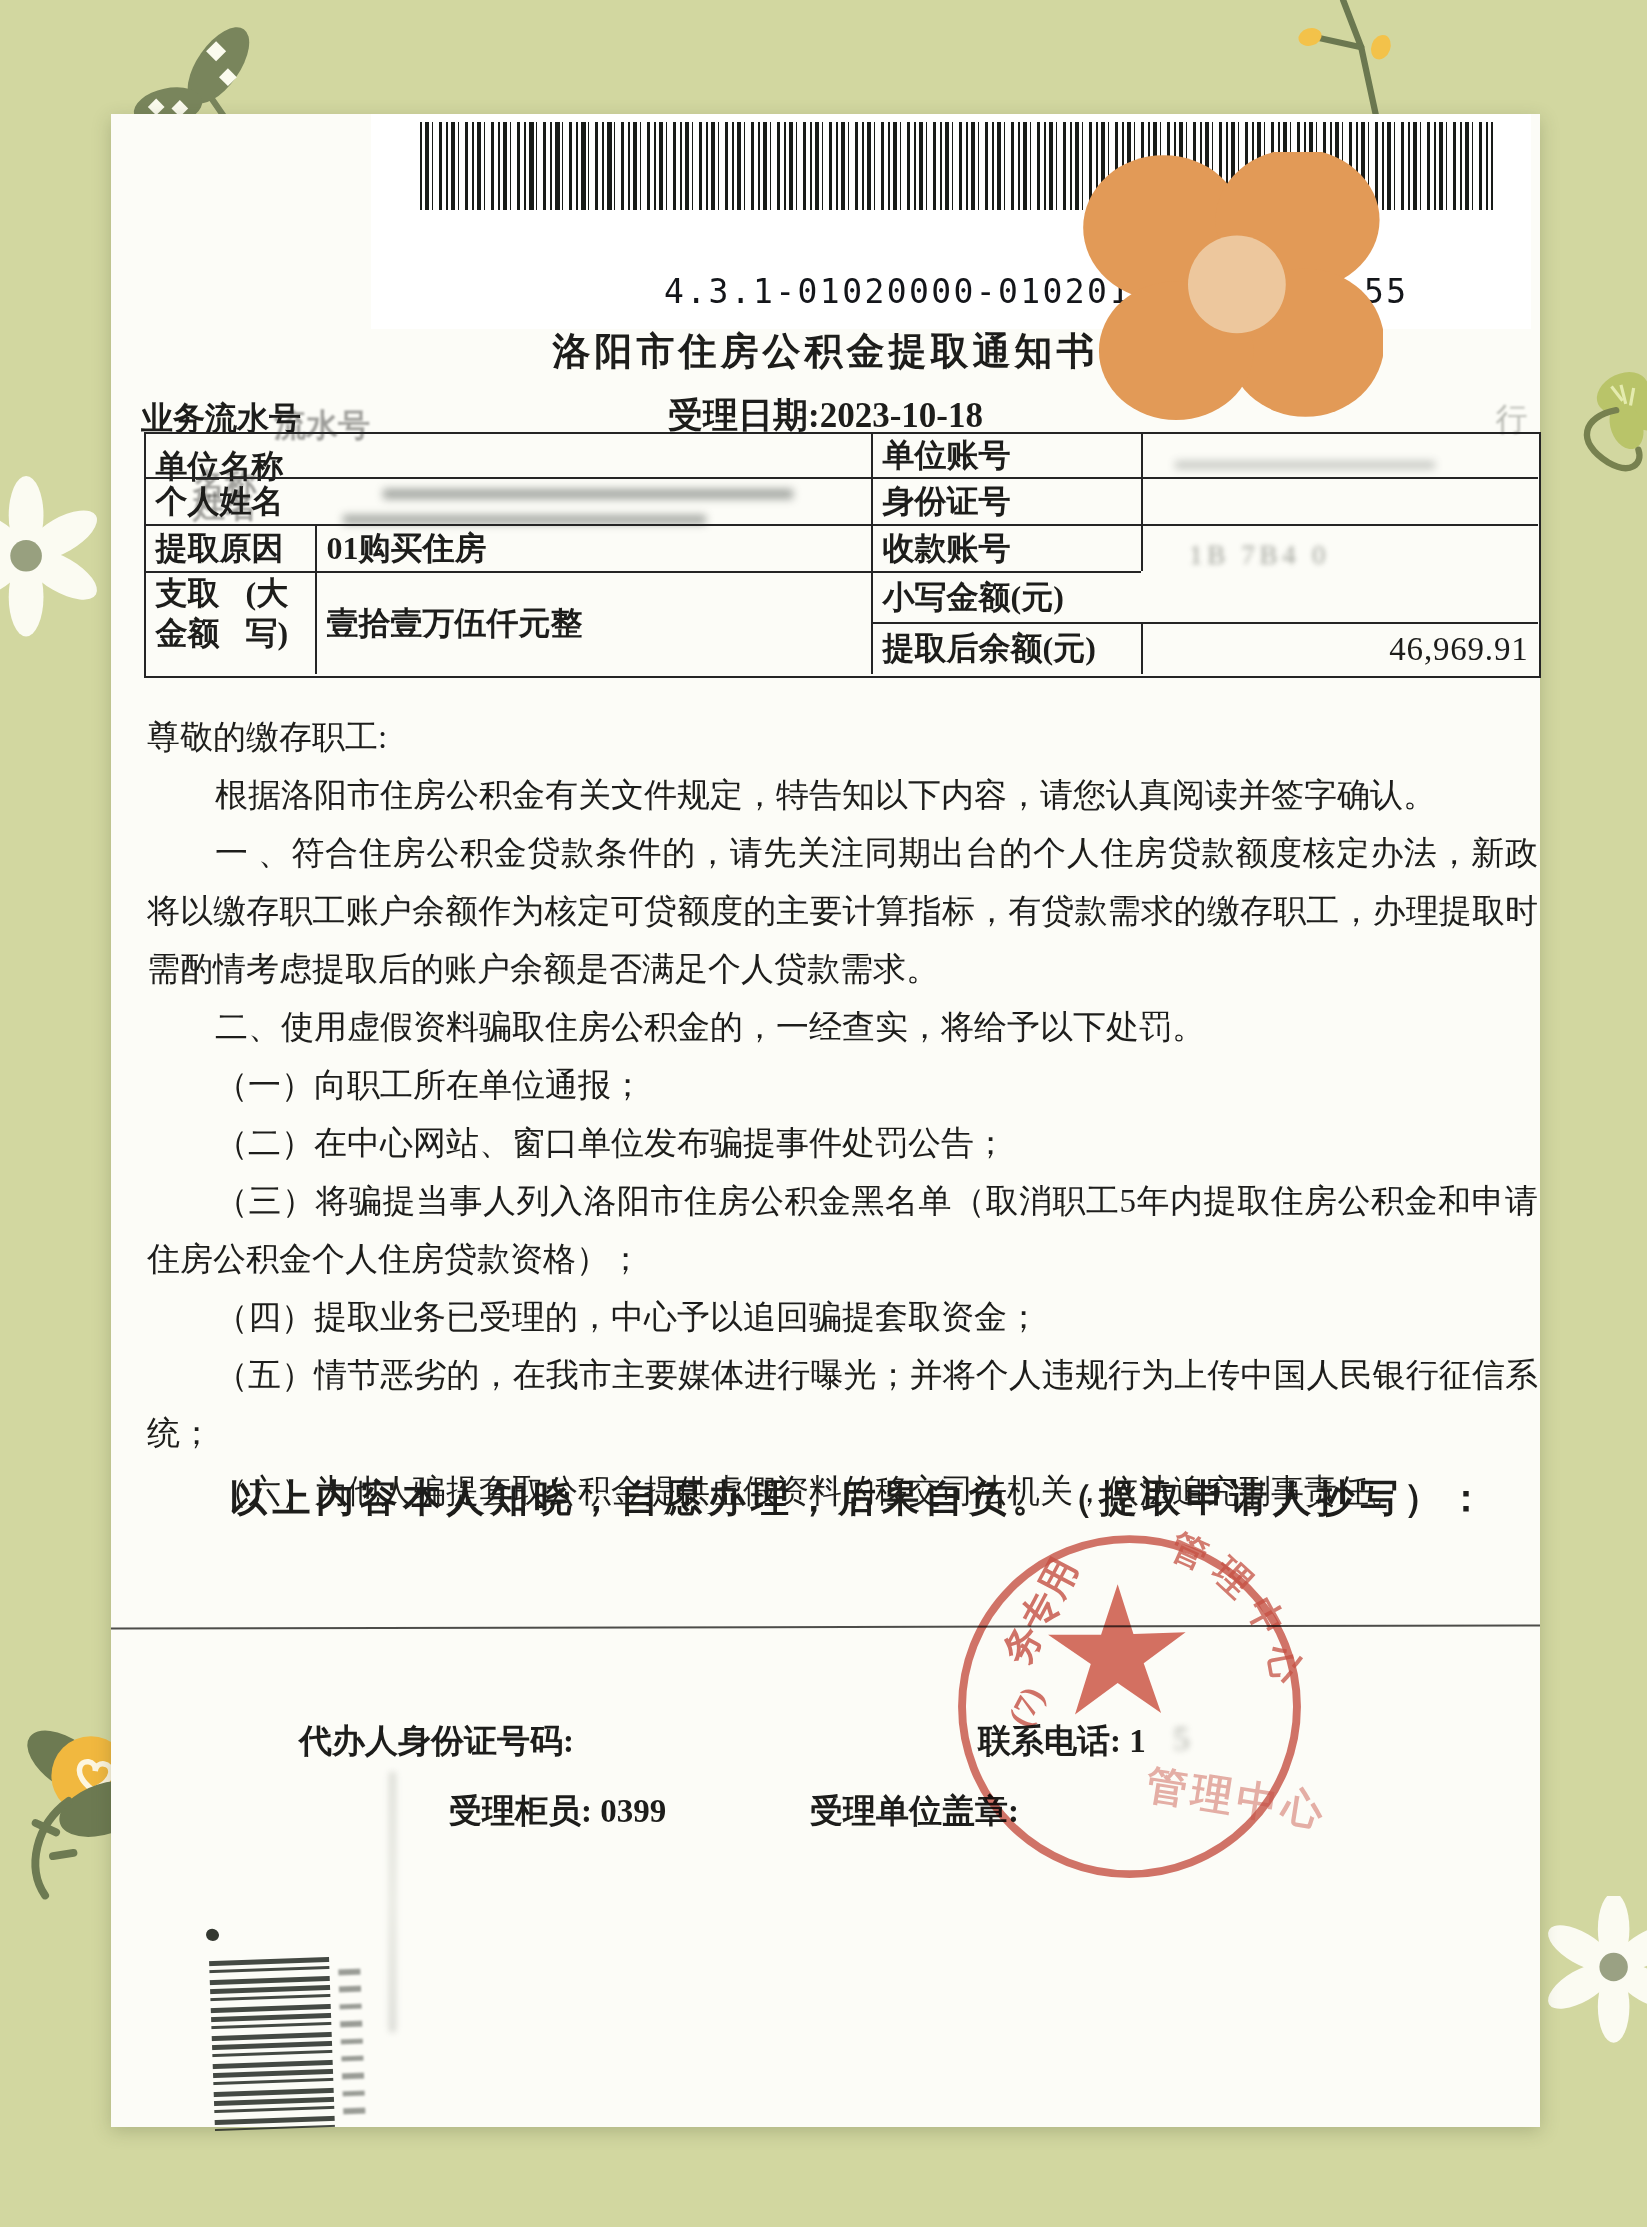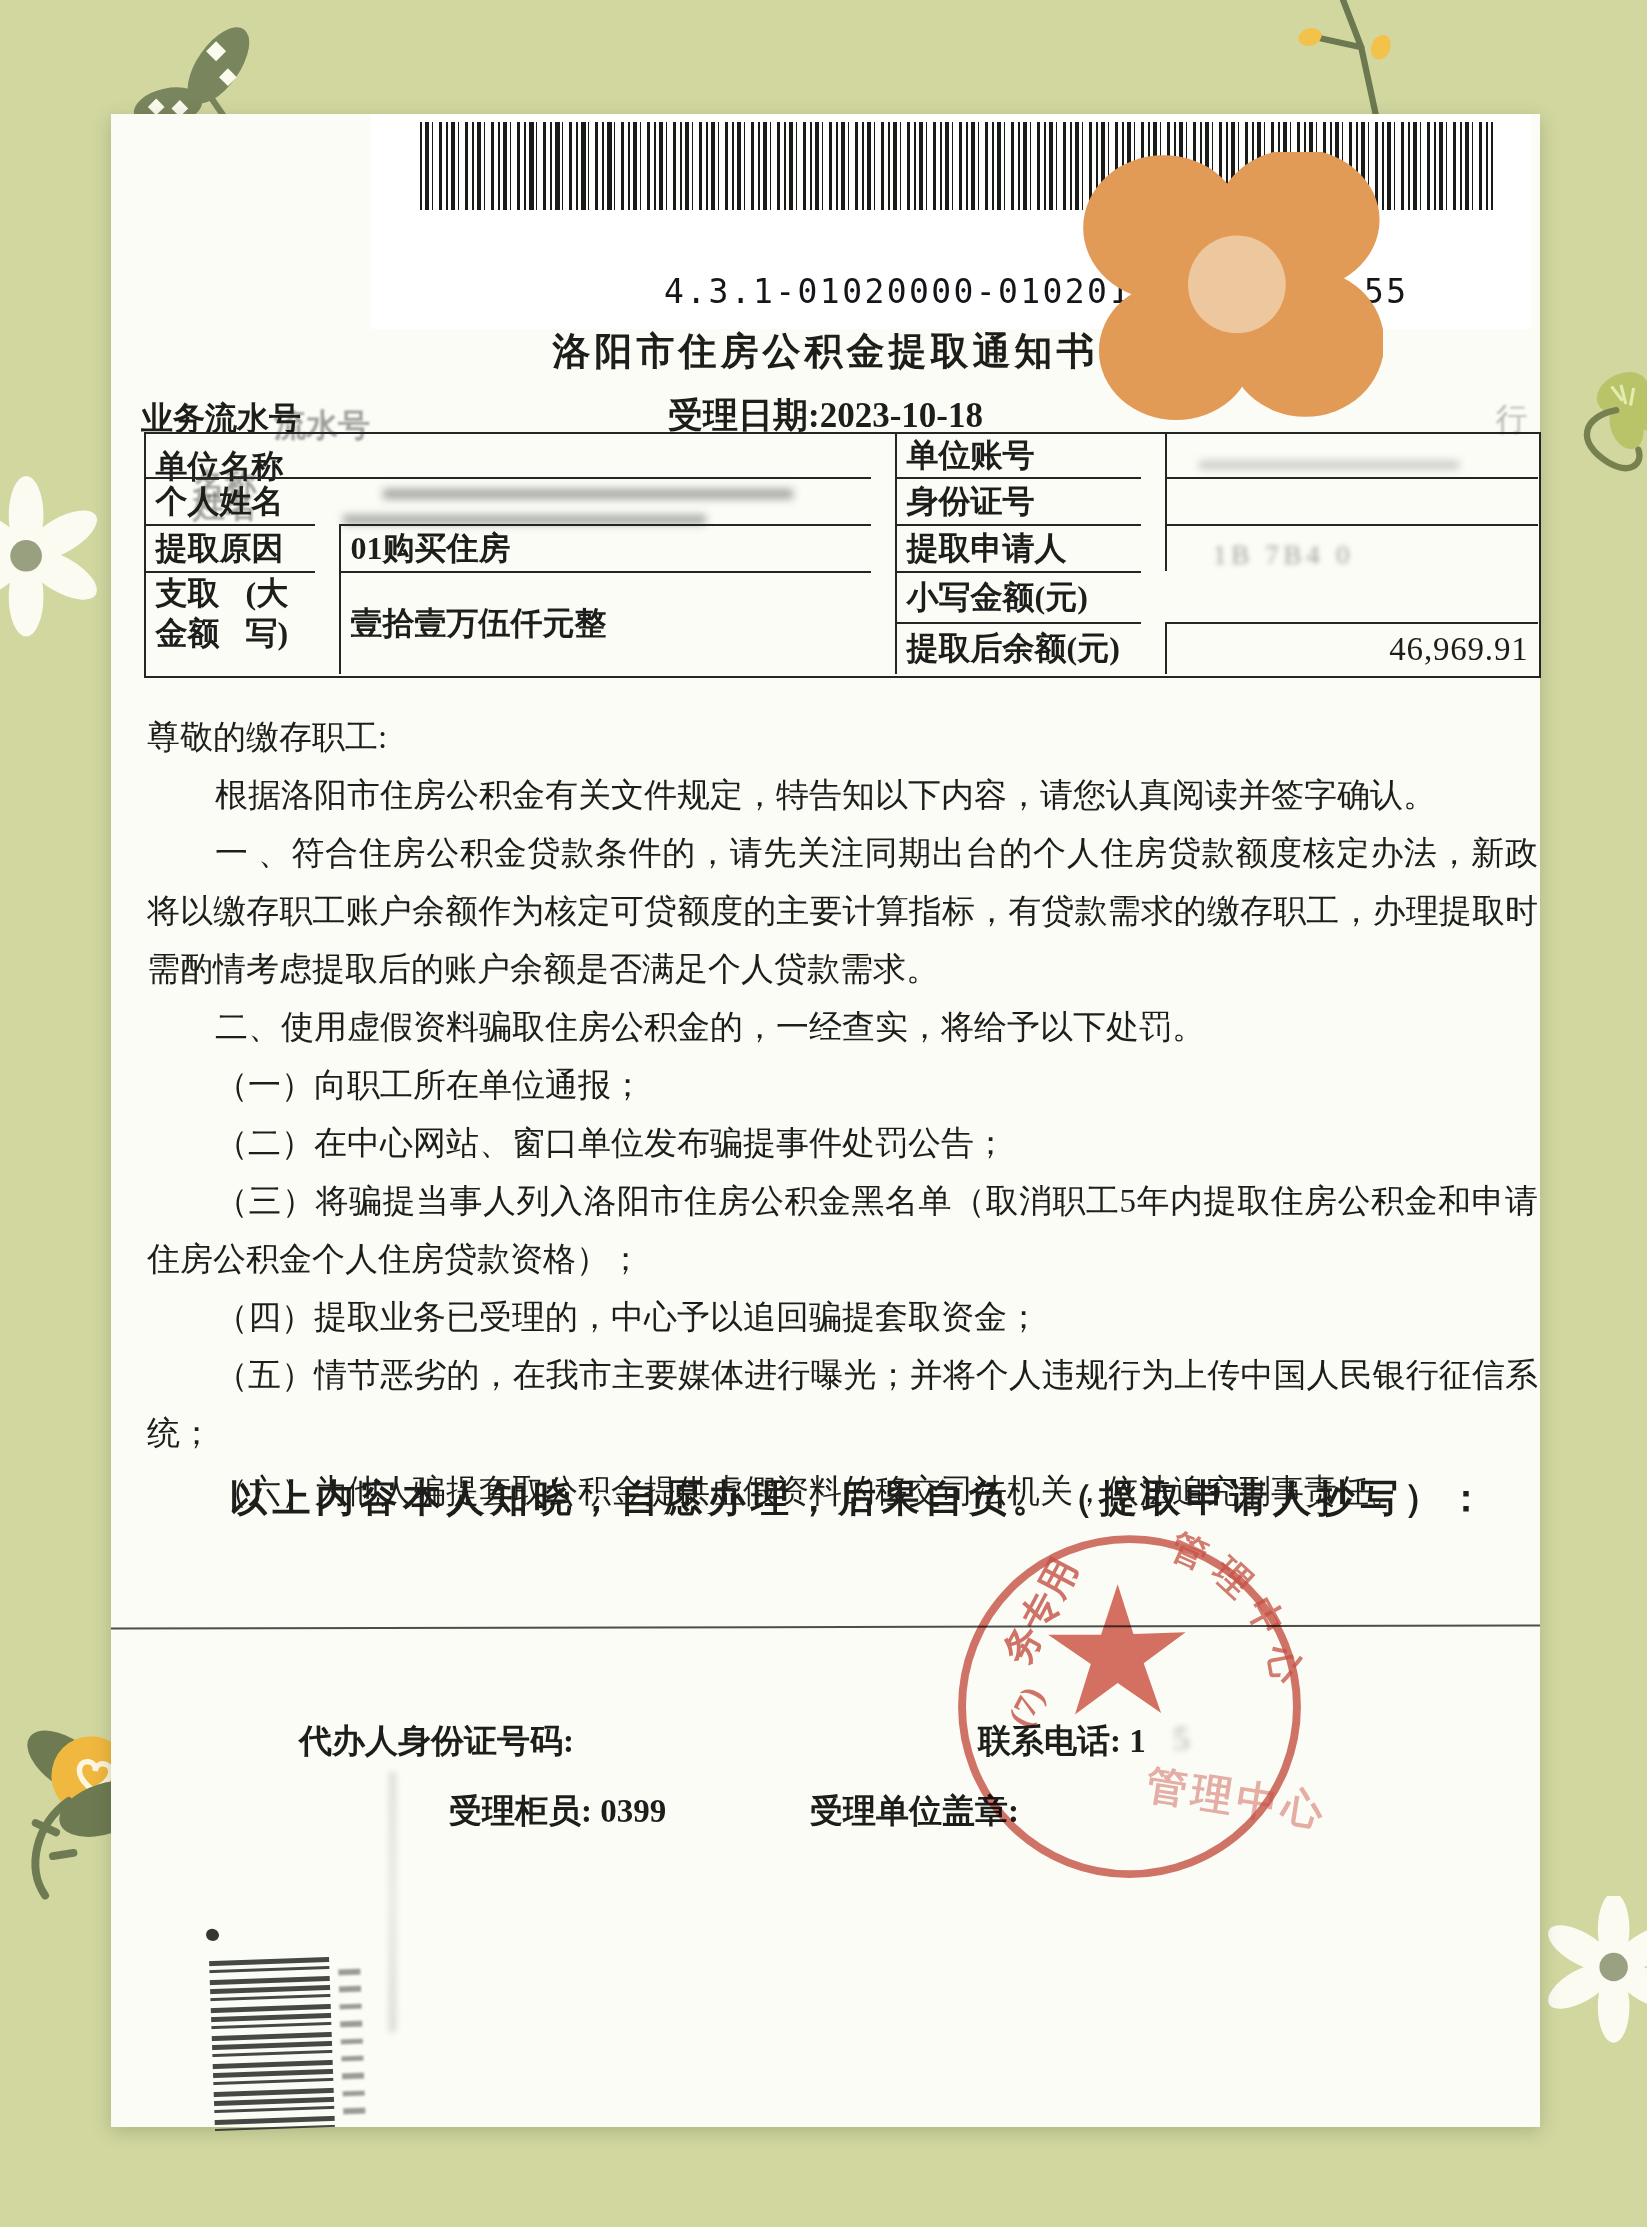--- a/index.html
+++ b/index.html
@@ -30,21 +30,21 @@
   .serial .ghost-echo{position:absolute;left:133px;top:7px;opacity:.42;filter:blur(1.2px);white-space:nowrap;}
   .accept-date{position:absolute;left:0;top:278px;width:100%;text-align:center;font-size:35px;font-weight:700;}
   .corner-mark{position:absolute;right:12.6px;top:284px;font-size:32px;color:rgba(85,90,80,.4);filter:blur(0.8px);}
   
   .form-table{
     position:absolute;left:33px;top:318px;width:1397px;height:246px;box-sizing:border-box;
     display:grid;grid-template-columns:169px 556px 270px 397px;grid-template-rows:43px 47px 47px 51px 52px;
     border:2.4px solid #252525;font-size:32px;font-weight:700;
   }
   .cell{display:flex;align-items:center;padding:0 9.5px;box-sizing:border-box;position:relative;overflow:visible;}
-  .bl{border-left:2.4px solid #252525;margin-left:24px;}
+  .bl{border-left:2.4px solid #252525;}
   .bt{border-top:2.4px solid #252525;}
   .cell.num{justify-content:flex-end;font-weight:400;font-size:33px;letter-spacing:0.8px;}
   .span2c{grid-column:1/3;}
   .amount-lbl{grid-column:1;grid-row:4/6;flex-direction:row;justify-content:center;align-items:flex-start;line-height:1.25;}
   .amount-words{grid-column:2;grid-row:4/6;}
   .ghost-wrap{position:relative;}
   .ghost-wrap .ghost-echo{position:absolute;left:47px;top:5.5px;opacity:.4;filter:blur(1.3px);white-space:nowrap;}
   .smear{position:absolute;background:#49504b;filter:blur(4px);opacity:.5;}
   .payee-ghost{position:absolute;left:46px;top:14px;font-size:27px;font-weight:400;color:#7d8077;filter:blur(2.4px);opacity:.75;letter-spacing:4.7px;}
   
@@ -190,21 +190,21 @@
       </div>
     <div class="cell bl bt" style="grid-column:4;grid-row:2;"></div>
 
     <div class="cell bt" style="grid-column:1;grid-row:3;">
         <span>提取原因</span>
       </div>
     <div class="cell bl bt" style="grid-column:2;grid-row:3;">
         <span>01购买住房</span>
       </div>
     <div class="cell bl bt" style="grid-column:3;grid-row:3;">
-        <span>提取申请人</span>
+        <span>收款账号</span>
       </div>
     <div class="cell bl bt" style="grid-column:4;grid-row:3;">
       <span class="payee-ghost">1B 7B4 0</span>
     </div>
 
     <div class="cell bt amount-lbl">
       <span>支取金额</span>
       <span>(大写)</span>
     </div>
     <div class="cell bl bt amount-words">

